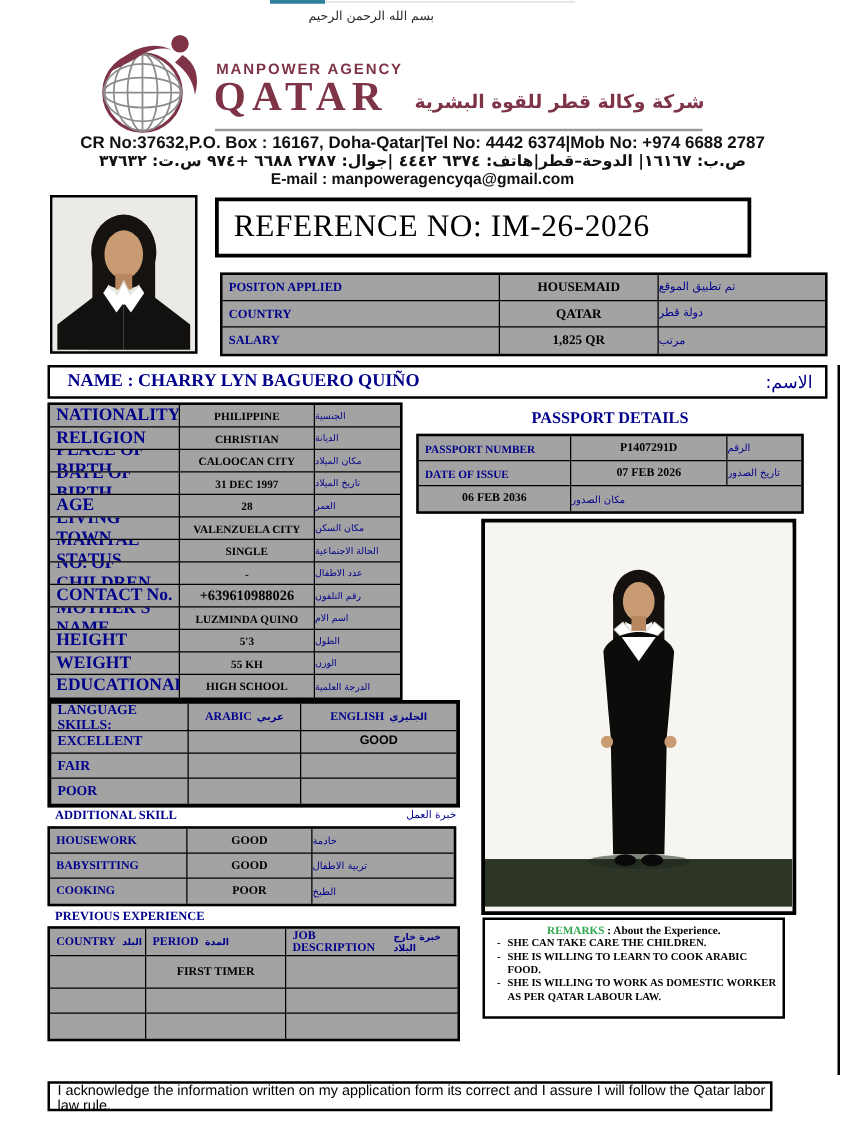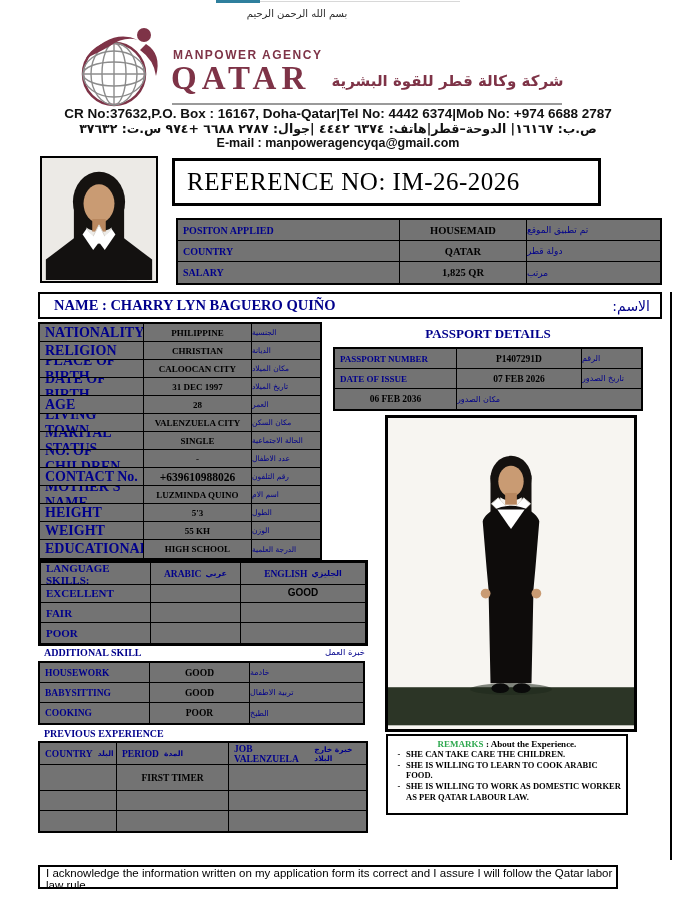--- a/index.html
+++ b/index.html
@@ -35,21 +35,21 @@
   .photo-small { left:40px; top:156px; width:118px; height:127px; border:2px solid #000; background:#eceae6; }
   .photo-full  { left:385px; top:415px; width:252px; height:317px; border:3px solid #000; background:#f7f5f1; }
   .photo-small svg, .photo-full svg { display:block; width:100%; height:100%; }
 
   
   .ref-box { left:172px; top:158px; width:429px; height:48px; border:3px solid #000;
     display:flex; align-items:center; }
   .ref-title { font-weight:normal; font-size:25px; color:#000; padding-left:12px; letter-spacing:0.5px; }
 
   
-  .tbl { display:grid; border:2px solid #000; background:#737373; }
+  .tbl { display:grid; border:2px solid #000; background:#a3a3a3; }
   .cell { display:flex; align-items:center; overflow:hidden;
     border-right:1px solid #000; border-bottom:1px solid #000; }
   .cell.lc { border-right:none; }
   .cell.lr { border-bottom:none; }
   .lbl { font-weight:bold; color:#00008B; padding-left:5px; }
   .val { font-weight:bold; color:#000; justify-content:center; text-align:center; }
   .arx { font-family:"DejaVu Sans",sans-serif; color:#00008B; justify-content:flex-end;
     padding-right:6px; direction:rtl; }
 
   .pos-tbl { left:176px; top:218px; width:486px; grid-template-columns:222px 127px 1fr; grid-auto-rows:21px; }
@@ -293,21 +293,21 @@
   <div class="abs tbl prev-tbl" style="grid-template-rows:22px 26px 20px 20px;">
     <div class="cell mix">
       <span>COUNTRY</span>
       <span class="arpart">البلد</span>
     </div>
     <div class="cell mix">
       <span>PERIOD</span>
       <span class="arpart">المدة</span>
     </div>
     <div class="cell mix lc">
-      <span>JOB VALENZUELA</span>
+      <span>JOB DESCRIPTION</span>
       <span class="arpart">خبرة خارج البلاد</span>
     </div>
     <div class="cell val"></div>
     <div class="cell val">FIRST TIMER</div>
     <div class="cell val lc"></div>
     <div class="cell val"></div>
     <div class="cell val"></div>
     <div class="cell val lc"></div>
     <div class="cell val lr"></div>
     <div class="cell val lr"></div>

